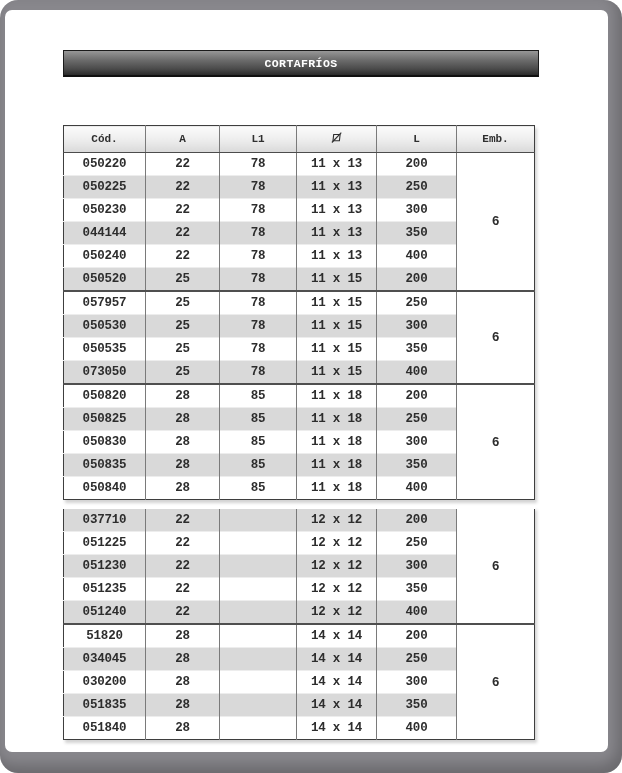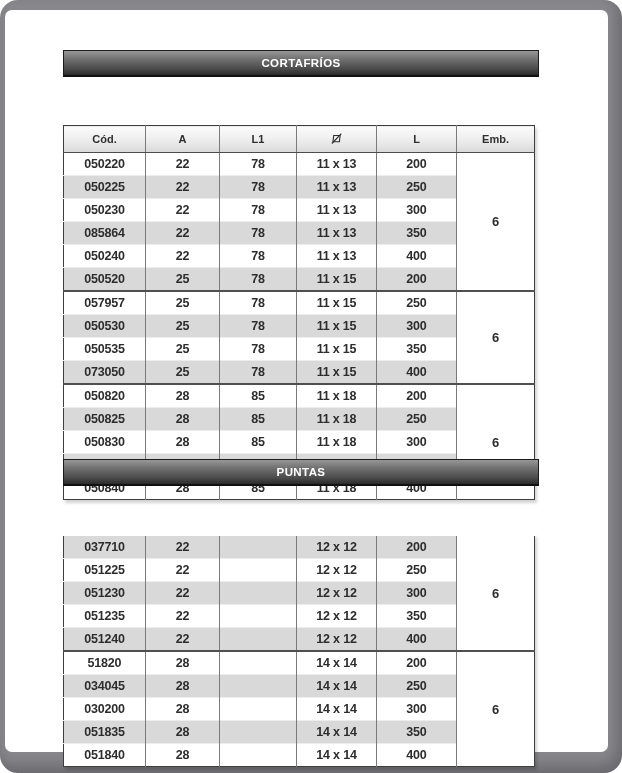--- a/index.html
+++ b/index.html
@@ -12,21 +12,21 @@
     position: absolute; inset: 0;
     background: #88878c;
     border-radius: 18px;
     box-shadow: inset -5px -8px 14px rgba(0,0,0,0.22);
   }
   .page {
     position: absolute; left: 5px; top: 10px;
     width: 603px; height: 742px;
     background: #ffffff; border-radius: 7px;
   }
-  .table-card { position: absolute; left: 58px; width: 476px; }
+  .table-card { position: absolute; left: 58px; width: 476px; font-family: Liberation Mono, monospace; }
   .card-0 { top: 40px; }
   .card-1 { top: 449px; }
 
   .title-bar {
     height: 24px;
     background: linear-gradient(180deg, #979797 0%, #6f6f6f 35%, #4a4a4a 75%, #2b2b2b 100%);
     border: 1px solid #1b1b1b;
     border-bottom: 2px solid #101010;
     display: flex; align-items: center; justify-content: center;
   }
@@ -122,21 +122,21 @@
               <td>250</td>
             </tr>
             <tr class="row-white">
               <td>050230</td>
               <td>22</td>
               <td>78</td>
               <td>11 x 13</td>
               <td>300</td>
             </tr>
             <tr class="row-gray">
-              <td>085864</td>
+              <td>044144</td>
               <td>22</td>
               <td>78</td>
               <td>11 x 13</td>
               <td>350</td>
             </tr>
             <tr class="row-white">
               <td>050240</td>
               <td>22</td>
               <td>78</td>
               <td>11 x 13</td>
@@ -212,23 +212,20 @@
               <td>28</td>
               <td>85</td>
               <td>11 x 18</td>
               <td>400</td>
             </tr>
           </tbody>
       </table>
     </section>
 
     <section class="table-card card-1">
-      <div class="title-bar">
-        <span>PUNTAS</span>
-      </div>
       <table>
         <colgroup>
           <col style="width:82px">
             <col style="width:74px">
             <col style="width:77px">
           <col style="width:80px">
             <col style="width:80px">
             <col style="width:78px">
         </colgroup>
         <tbody>

